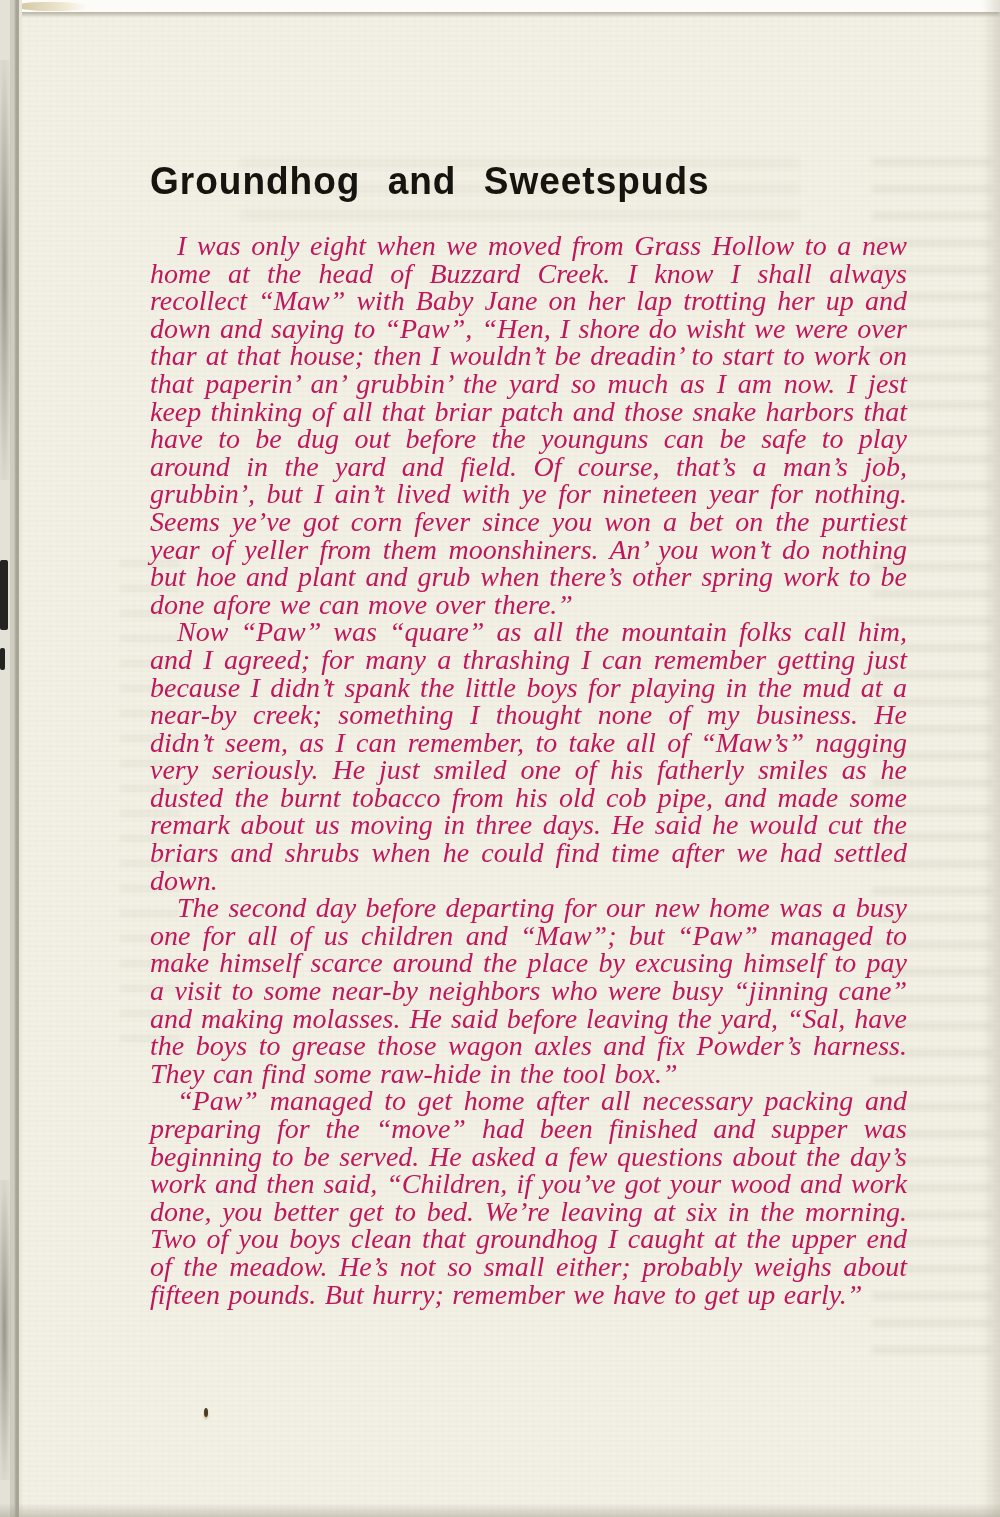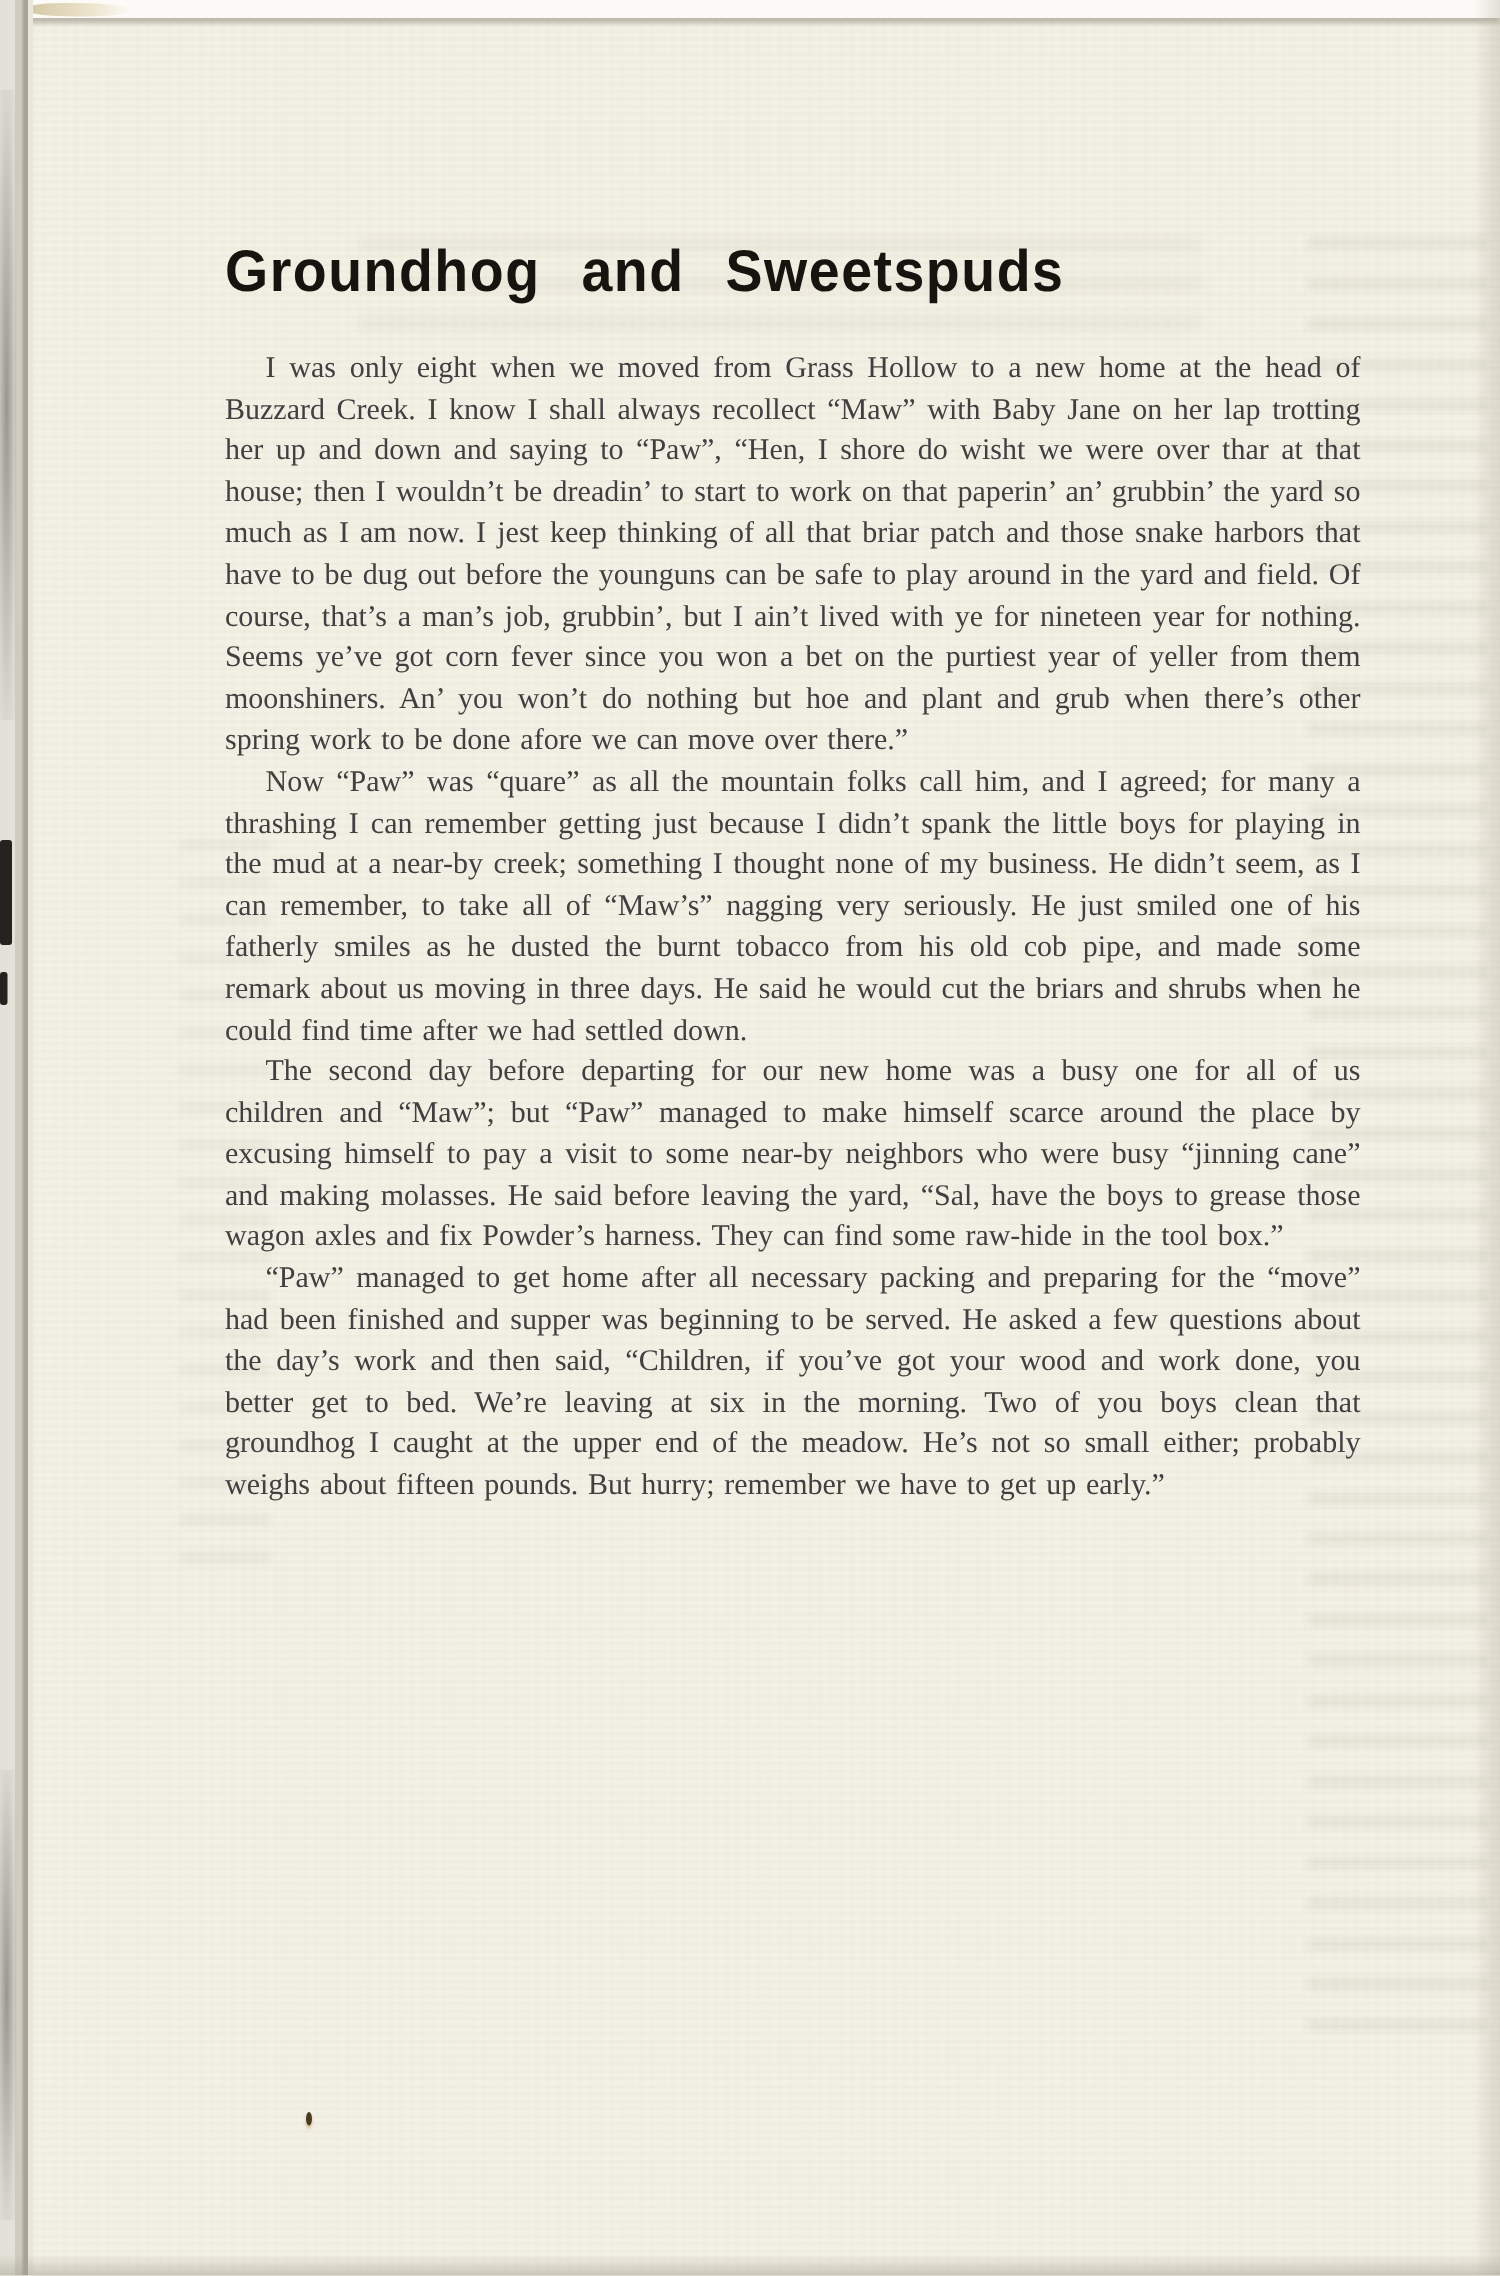--- a/index.html
+++ b/index.html
@@ -133,26 +133,27 @@
     font-family: "Liberation Sans", sans-serif;
     font-weight: bold;
     font-size: 37px;
     letter-spacing: 1px;
     word-spacing: 16px;
     color: #15140f;
     transform: scaleY(1.06);
   }
   .body-text p {
     margin: 0;
-    font-size: 20px;
+    font-size: 28px;
     line-height: 27.6px;
     text-align: justify;
     text-indent: 27px;
-    color: #404040;
+    color: #be185d;
     word-spacing: 1.5px;
+    font-style: italic;
   }
 </style>
 </head>
 <body>
 
 <div class="scan">
 
   <div class="edge-top">
     <div class="edge-top-tear"></div>
   </div>

